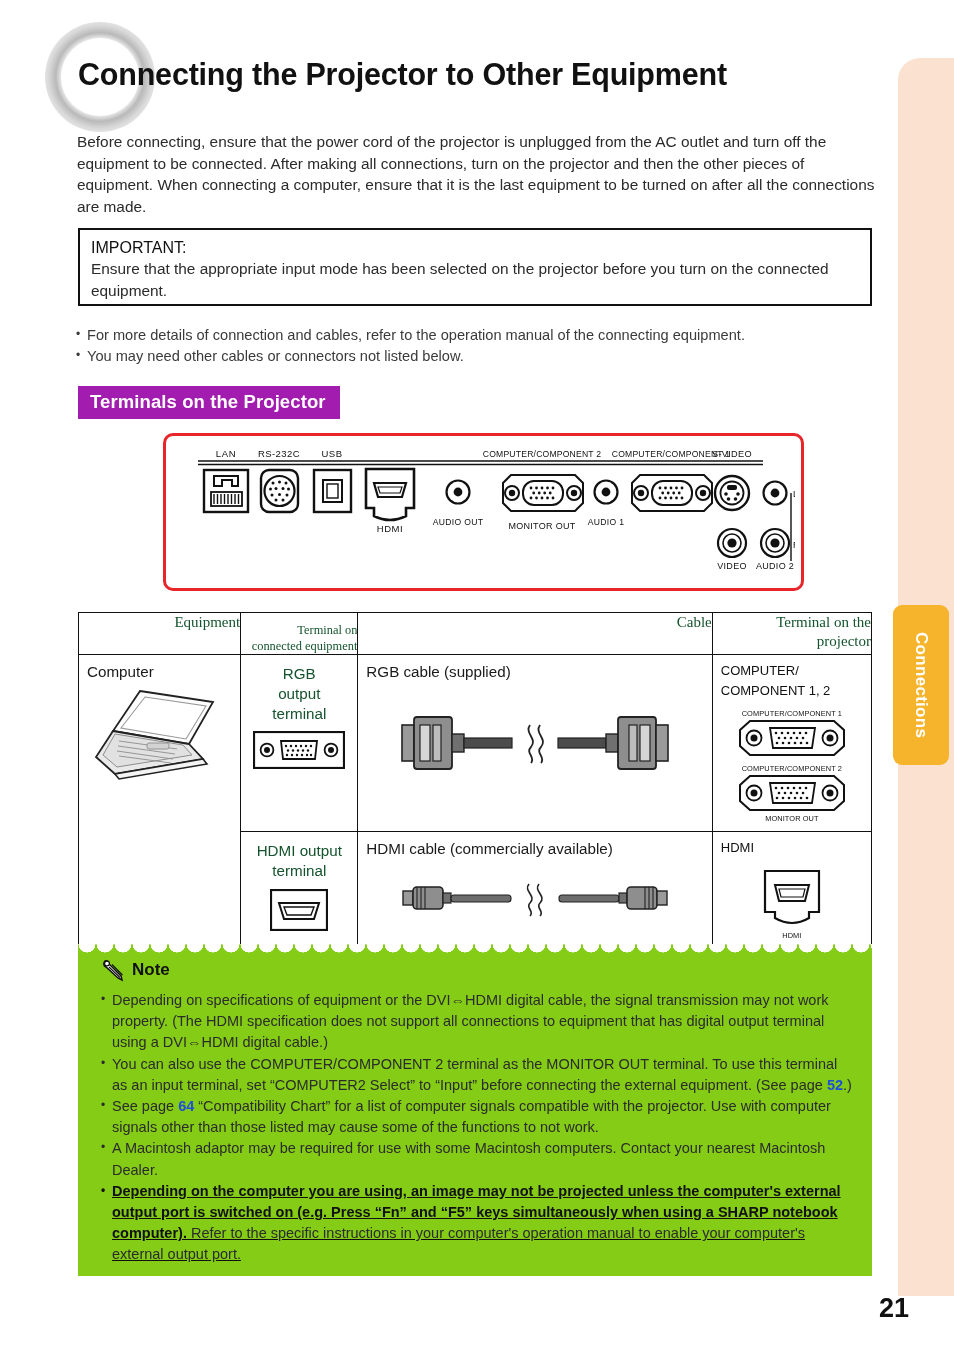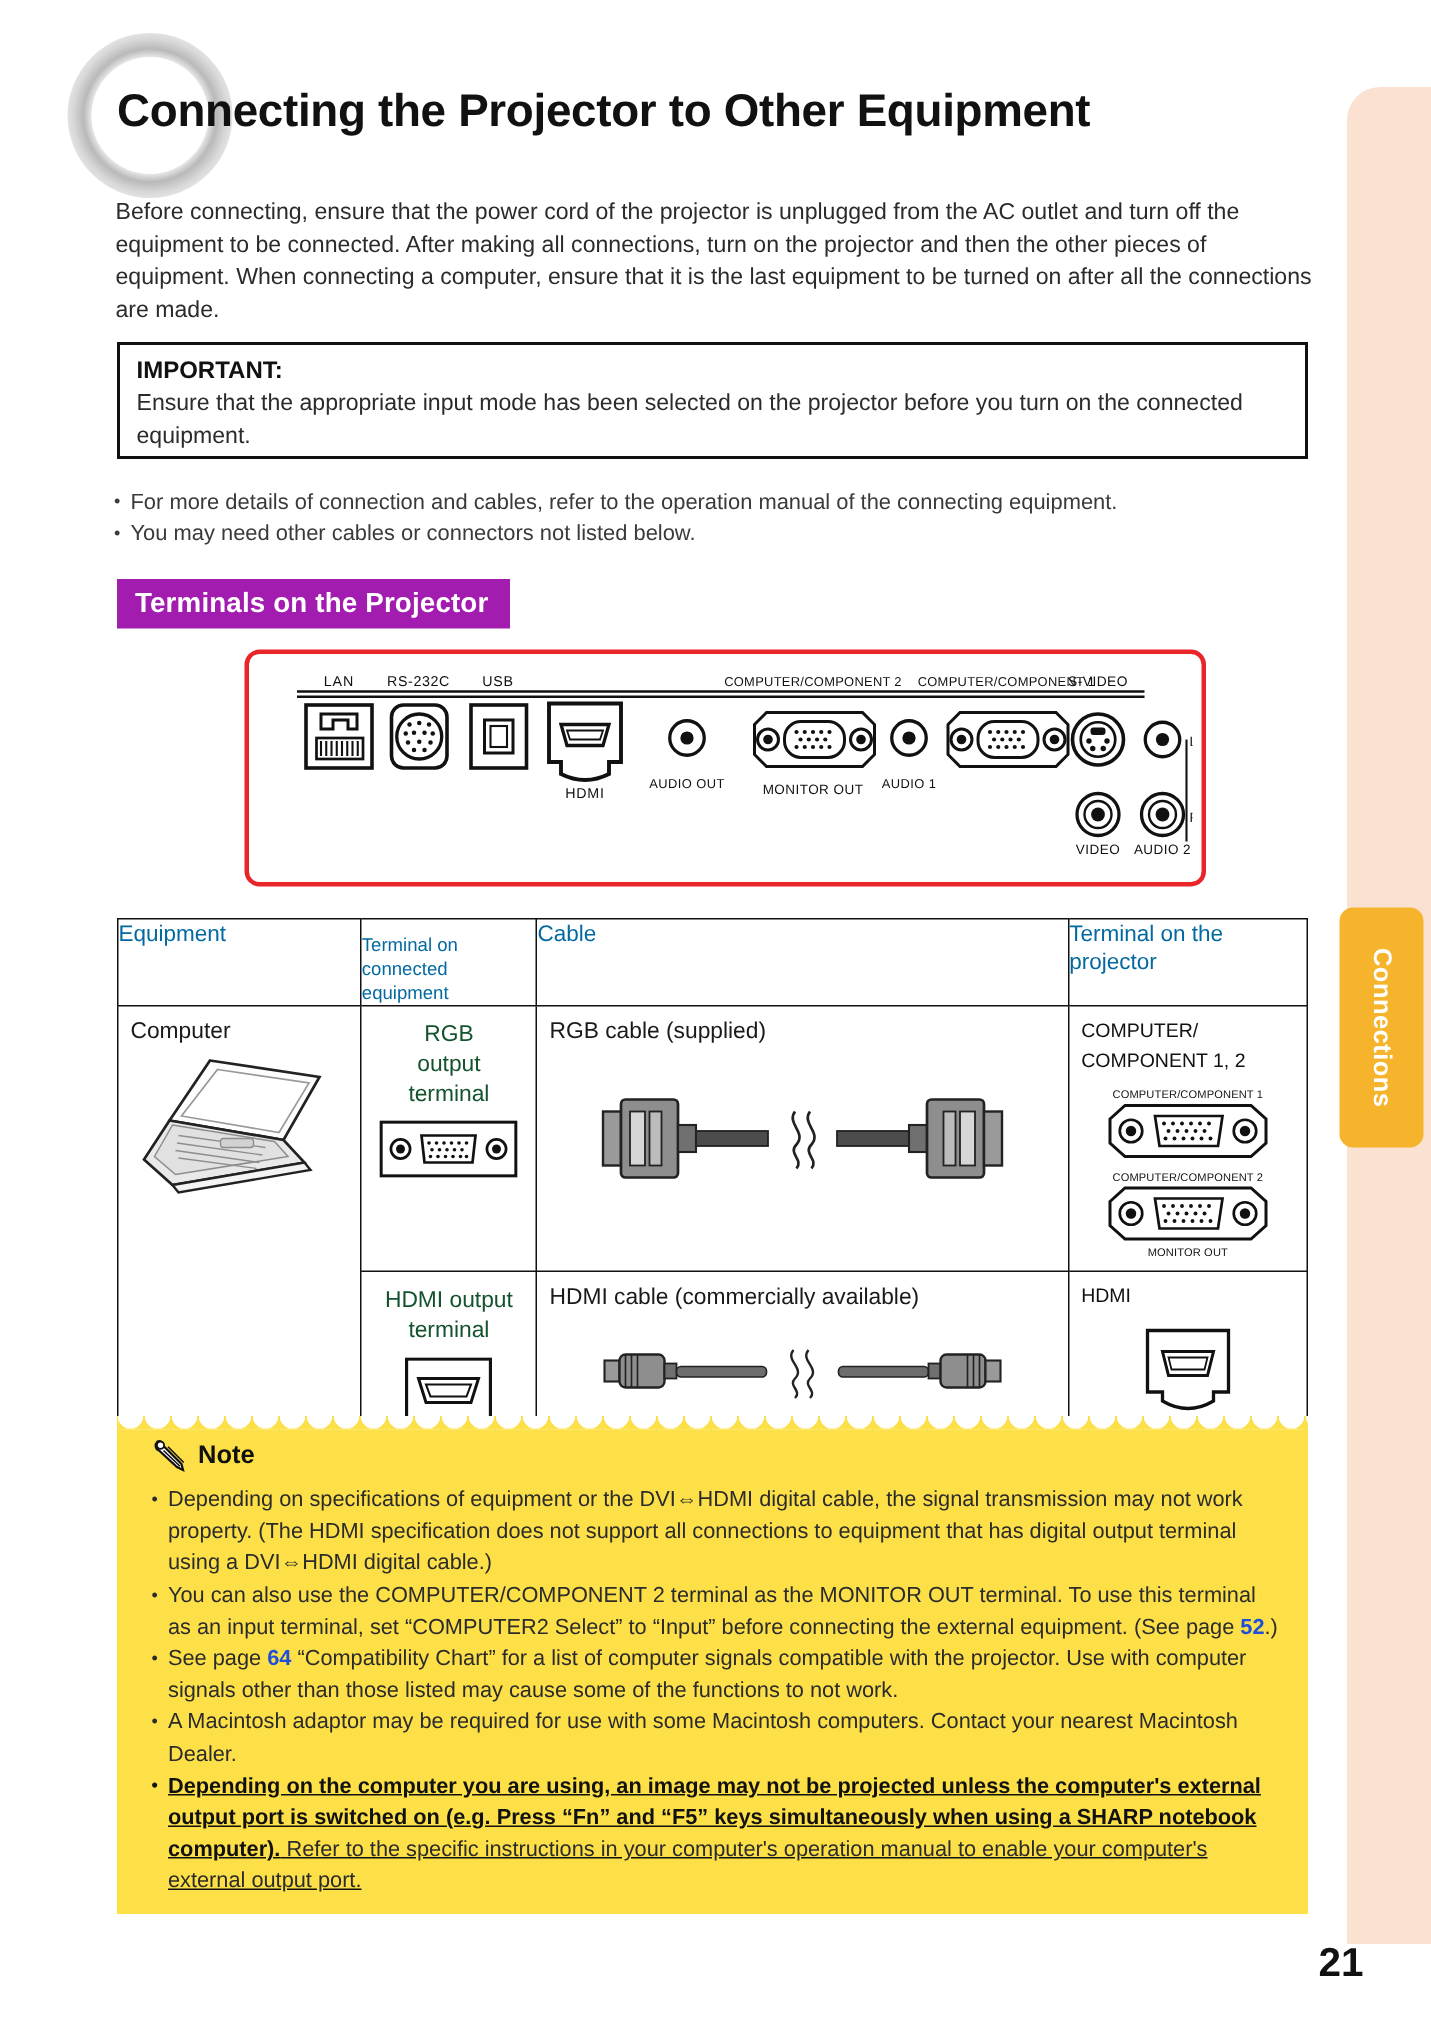--- a/index.html
+++ b/index.html
@@ -88,21 +88,21 @@
     left: 78px;
     top: 228px;
     width: 794px;
     height: 78px;
     border: 2px solid #111;
     padding: 8px 11px 9px 11px;
     box-sizing: border-box;
   }
   .important-label {
     font-size: 16px;
-    font-weight: bold;
+    font-weight: normal;
     color: #111;
     line-height: 20px;
   }
   .important-text {
     font-size: 15.4px;
     line-height: 21.5px;
     color: #2b2b2b;
   }
 
   .bullets-top {
@@ -158,26 +158,27 @@
     width: 794px;
     border-collapse: collapse;
     table-layout: fixed;
   }
   .spec-table td, .spec-table th {
     border: 1.6px solid #111;
     vertical-align: top;
     padding: 0;
   }
   .th-cell {
-    text-align: left;
+    text-align: right;
     font-size: 15px;
     font-weight: normal;
-    color: #0369a1;
+    color: #14532d;
     padding: 8px 4px 9px 4px;
     line-height: 19px;
+    font-family: Liberation Serif, serif;
   }
   .th-cell.small { font-size: 12.4px; line-height: 16px; padding-top: 9px; }
 
   .col-eq   { width: 162px; }
   .col-term { width: 117px; }
   .col-cab  { width: 354px; }
   .col-proj { width: 159px; }
 
   .cell-label {
     font-size: 15.2px;
@@ -208,21 +209,21 @@
     margin-top: 1px;
   }
 
   
   .note-box {
     position: absolute;
     left: 78px;
     top: 944px;
     width: 794px;
     height: 332px;
-    background: #fde047;
+    background: #84cc16;
   }
   .scallop {
     position: absolute;
     left: 0; top: 0;
     width: 794px; height: 9px;
     background:
       radial-gradient(circle at 9px 0px, #ffffff 0 8.4px, rgba(255,255,255,0) 8.6px);
     background-size: 18px 9px;
     background-repeat: repeat-x;
   }

